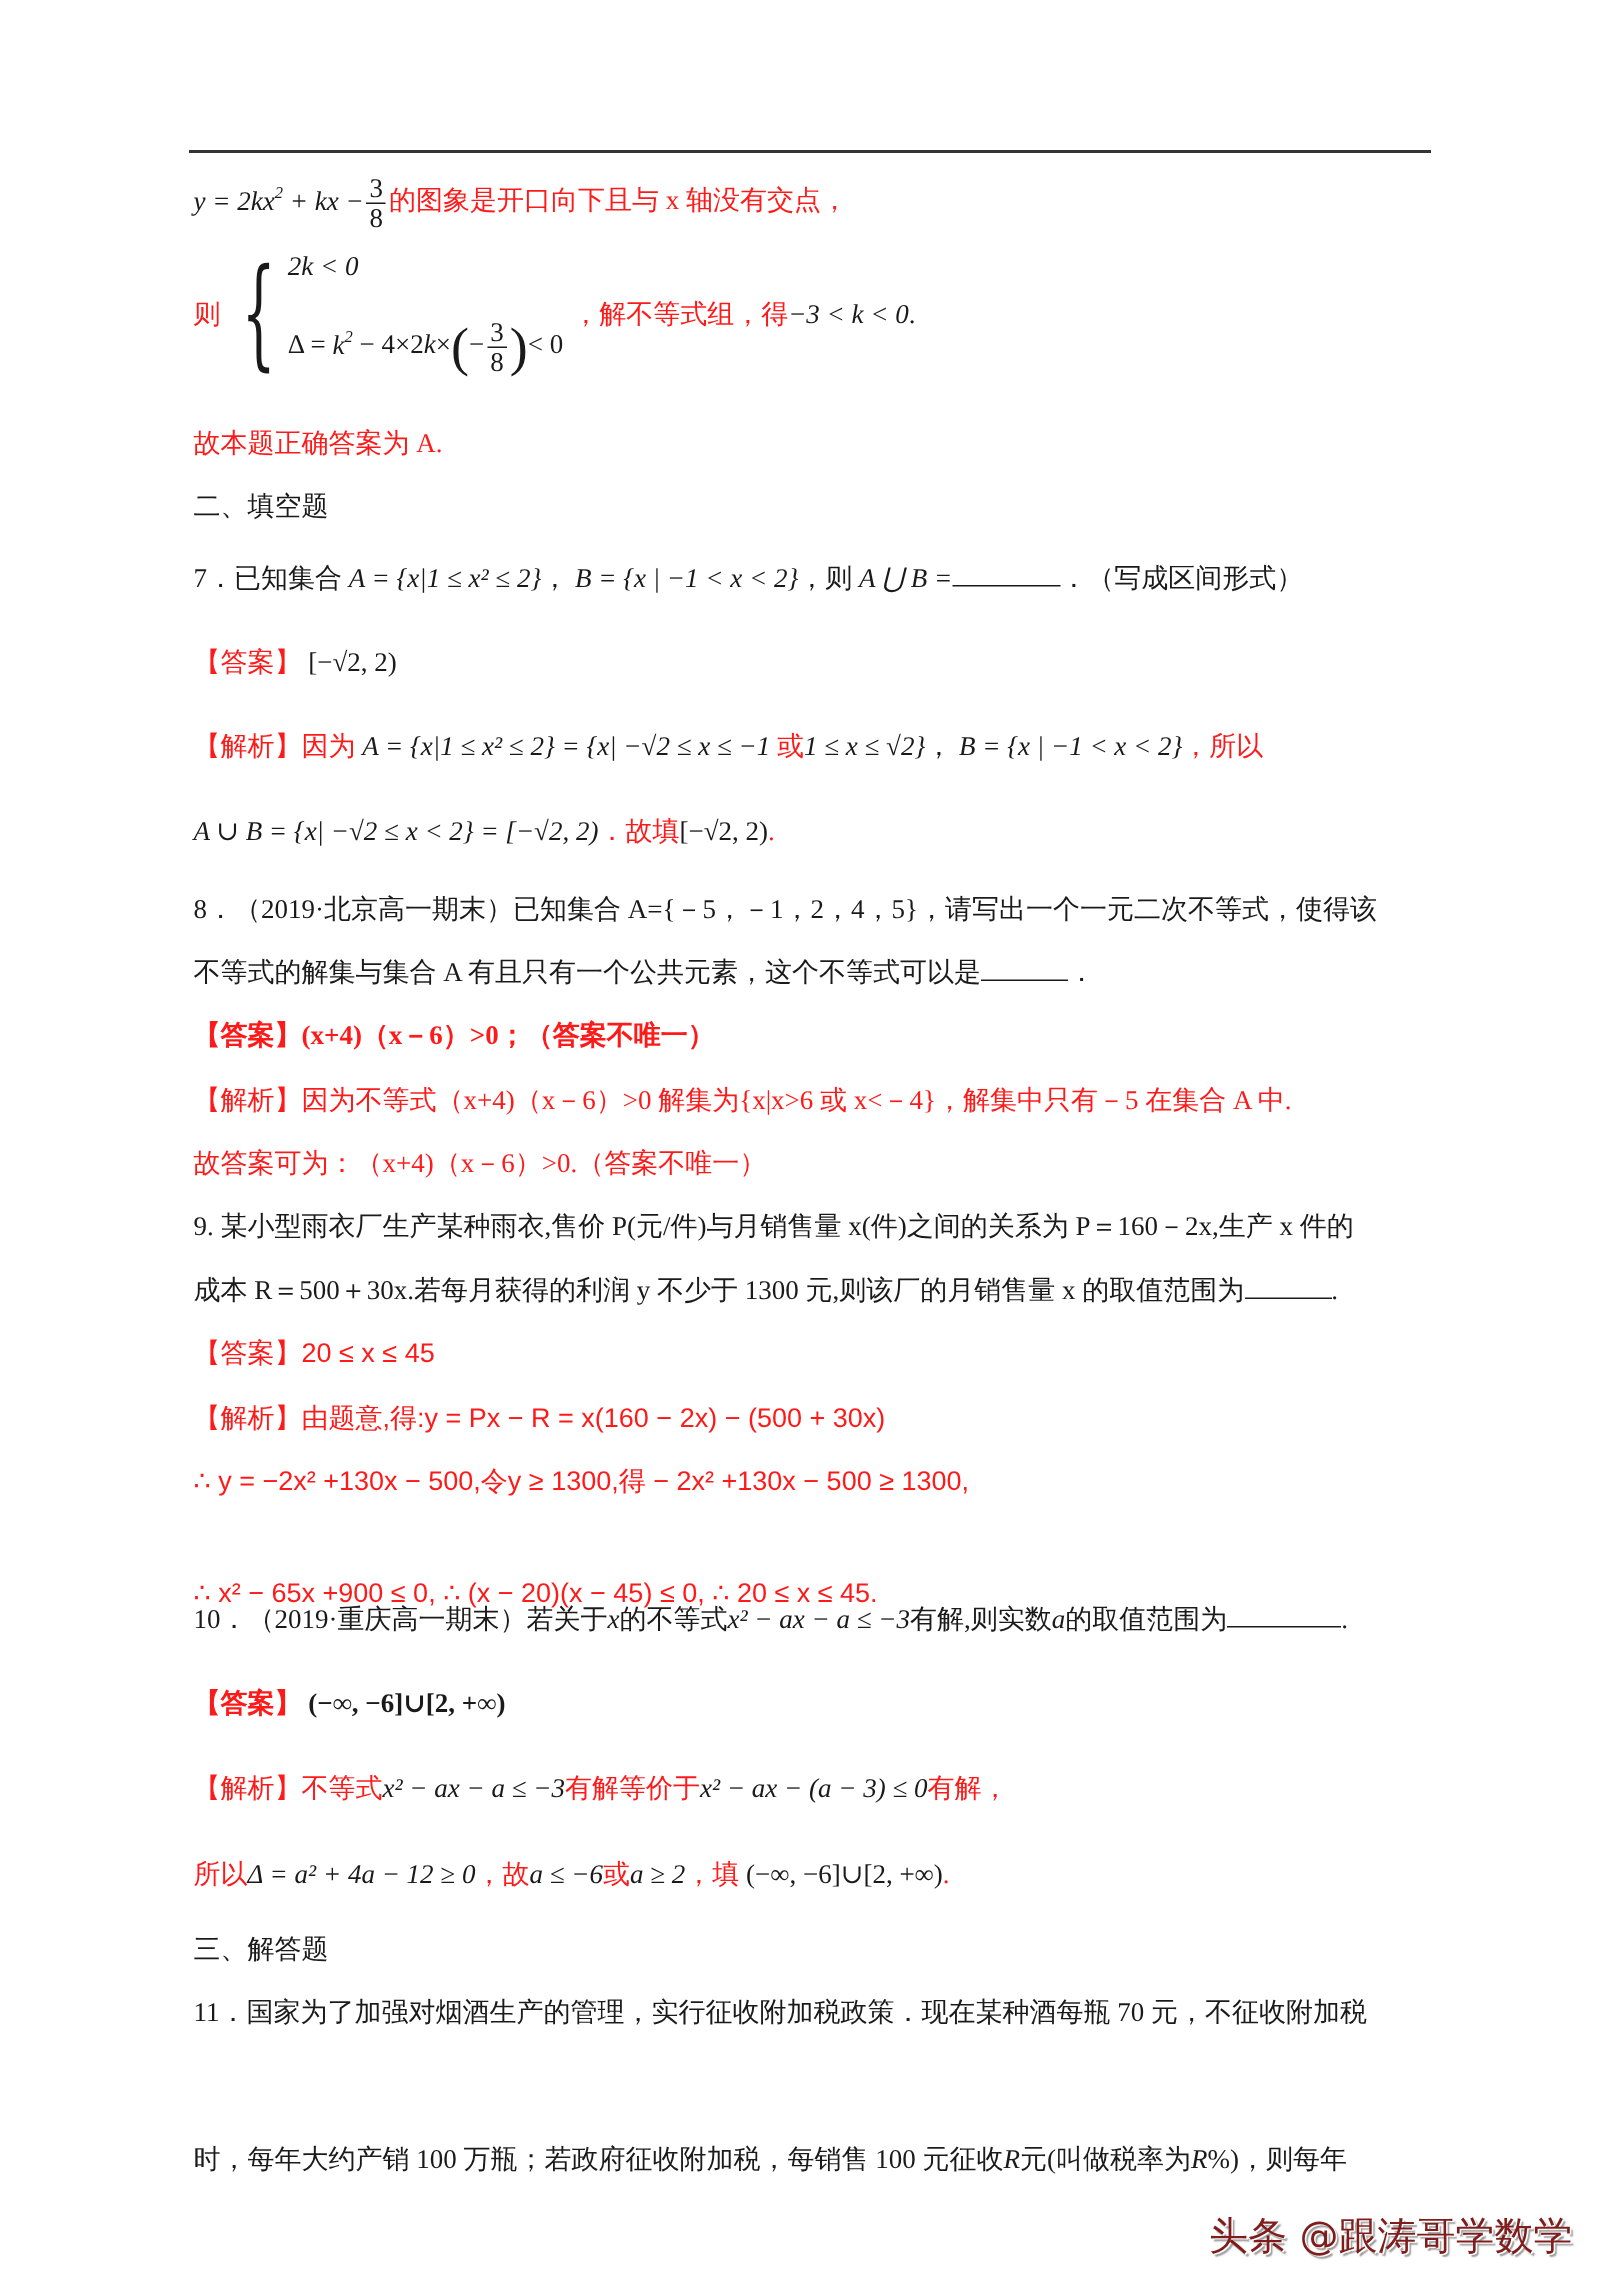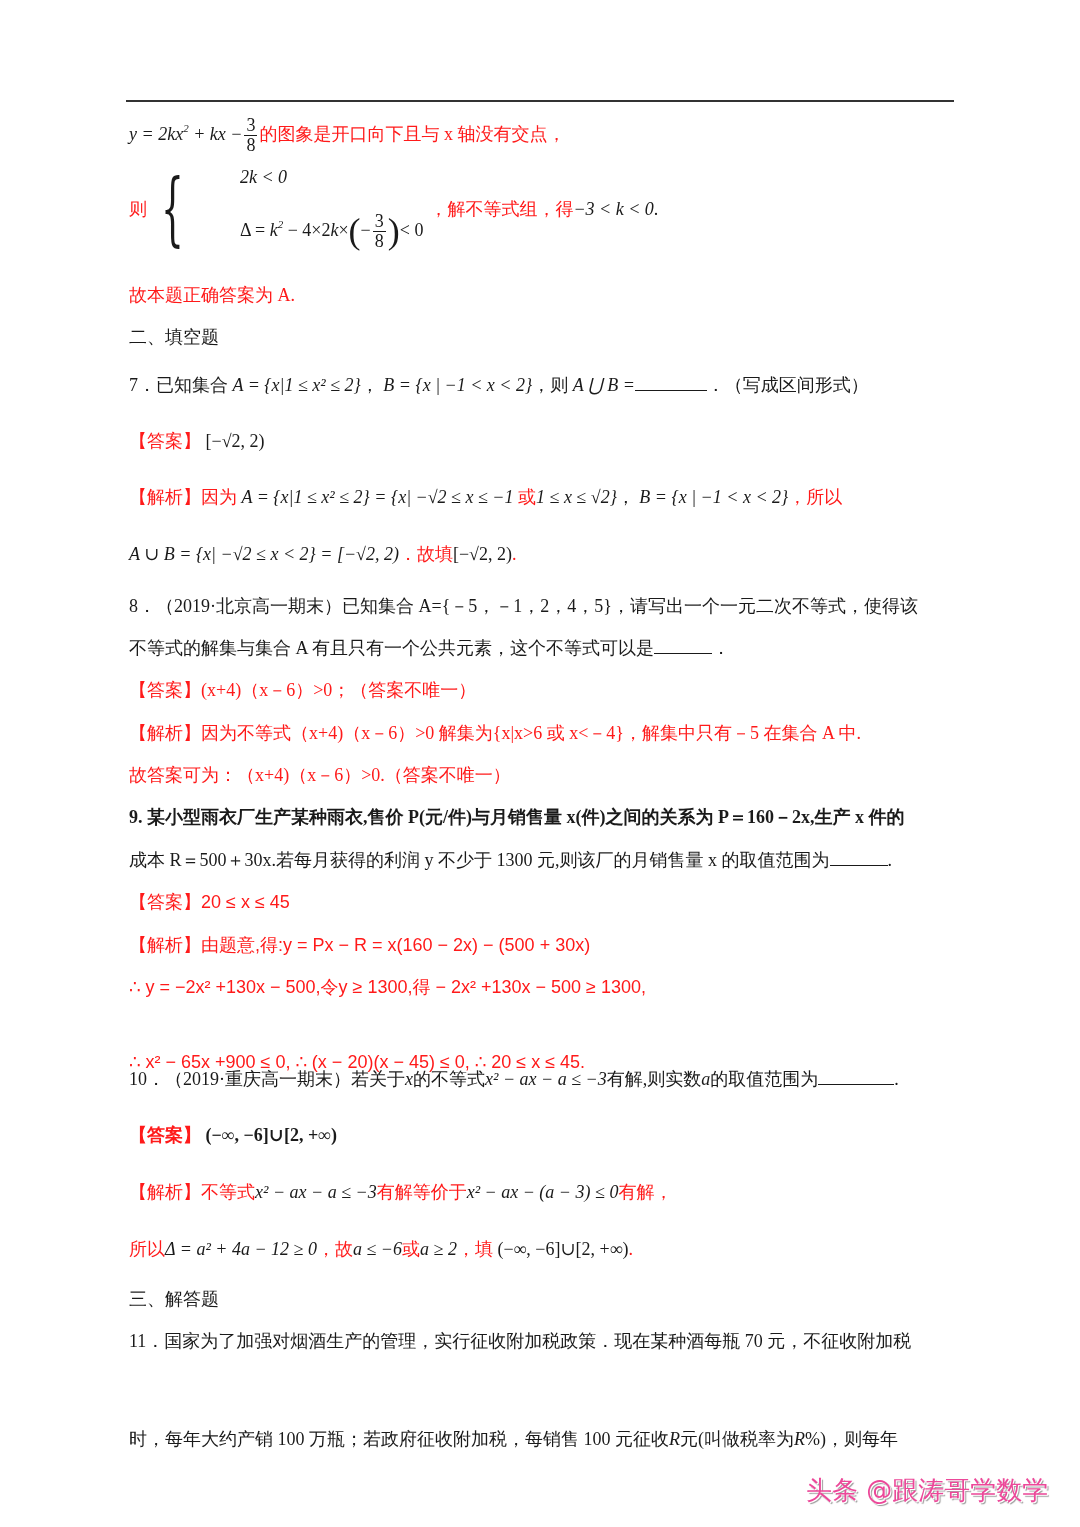--- a/index.html
+++ b/index.html
@@ -9,26 +9,26 @@
   .line { position:absolute; left:129px; font-size:18px; white-space:nowrap; line-height:1; }
   .red { color:#ff1a1a; }
   .m { font-style:italic; }
   .n { font-style:normal; }
   sup { font-size:11px; vertical-align:8px; line-height:0; }
   .frac { display:inline-block; vertical-align:middle; text-align:center; font-style:normal; margin:0 2px; }
   .frac span { display:block; line-height:1.05; }
   .frac .num { border-bottom:1px solid #1a1a1a; padding:0 2px; }
   .brace-wrap { display:inline-flex; align-items:center; vertical-align:middle; }
   .brace { font-size:80px; line-height:1; transform:scaleX(0.45); font-family:"DejaVu Serif",serif; color:#1a1a1a; margin-right:-6px; }
-  .sys { display:inline-flex; flex-direction:column; gap:26px;margin-left:48px; }
+  .sys { display:inline-flex; flex-direction:column; gap:26px; }
   .big-paren { font-size:36px; vertical-align:middle; font-style:normal; }
   .blank { display:inline-block; border-bottom:1px solid #1a1a1a; height:14px; vertical-align:baseline; }
   .cam { font-family:"Liberation Sans","DejaVu Sans",sans-serif; font-style:normal; }
   .watermark { position:absolute; left:806px; top:1473px; font-family:"DejaVu Sans",sans-serif;
-               font-size:26px; color:#ec4899; text-shadow:1px 1px 0 #fff, 2px 2px 1px #999; white-space:nowrap; }
+               font-size:26px; color:#7f1d1d; text-shadow:1px 1px 0 #fff, 2px 2px 1px #999; white-space:nowrap; }
 </style>
 </head>
 <body>
 
 <div class="rule"></div>
 
 <div class="line" style="top:116px;">
   <span class="m">y = 2kx<sup>2</sup> + kx −</span><span class="frac"><span class="num">3</span><span>8</span></span><span class="red">的图象是开口向下且与 x 轴没有交点，</span>
 </div>
 
@@ -70,29 +70,29 @@
 </div>
 
 <div class="line" style="top:545px;">
   <span class="m">A ∪ B  = {x| −√2 ≤ x &lt; 2} = [−√2, 2)</span><span class="red">．故填</span><span>[−√2, 2)</span><span class="red">.</span>
 </div>
 
 <div class="line" style="top:597px;">8．（2019·北京高一期末）已知集合 A={－5，－1，2，4，5}，请写出一个一元二次不等式，使得该</div>
 <div class="line" style="top:639px;">
   <span>不等式的解集与集合 A 有且只有一个公共元素，这个不等式可以是</span><span class="blank" style="width:58px;"></span><span>．</span>
 </div>
-<div class="line red" style="top:681px;">
+<div class="line red" style="top:681px;font-weight:bold;">
   <span>【答案】</span><span>(x+4)（x－6）&gt;0；（答案不唯一）</span>
 </div>
 <div class="line red" style="top:724px;">
   <span>【解析】</span><span>因为不等式（x+4)（x－6）&gt;0 解集为{x|x&gt;6 或 x&lt;－4}，解集中只有－5 在集合 A 中.</span>
 </div>
 <div class="line red" style="top:766px;text-align:right;">故答案可为：（x+4)（x－6）&gt;0.（答案不唯一）</div>
 
-<div class="line" style="top:808px;font-weight:bold;">9. 某小型雨衣厂生产某种雨衣,售价 P(元/件)与月销售量 x(件)之间的关系为 P＝160－2x,生产 x 件的</div>
+<div class="line" style="top:808px;">9. 某小型雨衣厂生产某种雨衣,售价 P(元/件)与月销售量 x(件)之间的关系为 P＝160－2x,生产 x 件的</div>
 <div class="line" style="top:851px;">
   <span>成本 R＝500＋30x.若每月获得的利润 y 不少于 1300 元,则该厂的月销售量 x 的取值范围为</span><span class="blank" style="width:58px;"></span><span>.</span>
 </div>
 <div class="line red" style="top:893px;">
   <span>【答案】</span><span class="cam">20 ≤ x ≤ 45</span>
 </div>
 <div class="line red" style="top:936px;">
   <span>【解析】</span><span class="cam">由题意,得:y = Px − R = x(160 − 2x) − (500 + 30x)</span>
 </div>
 <div class="line red cam" style="top:978px;">∴ y = −2x² +130x − 500,令y ≥ 1300,得 − 2x² +130x − 500 ≥ 1300,</div>

